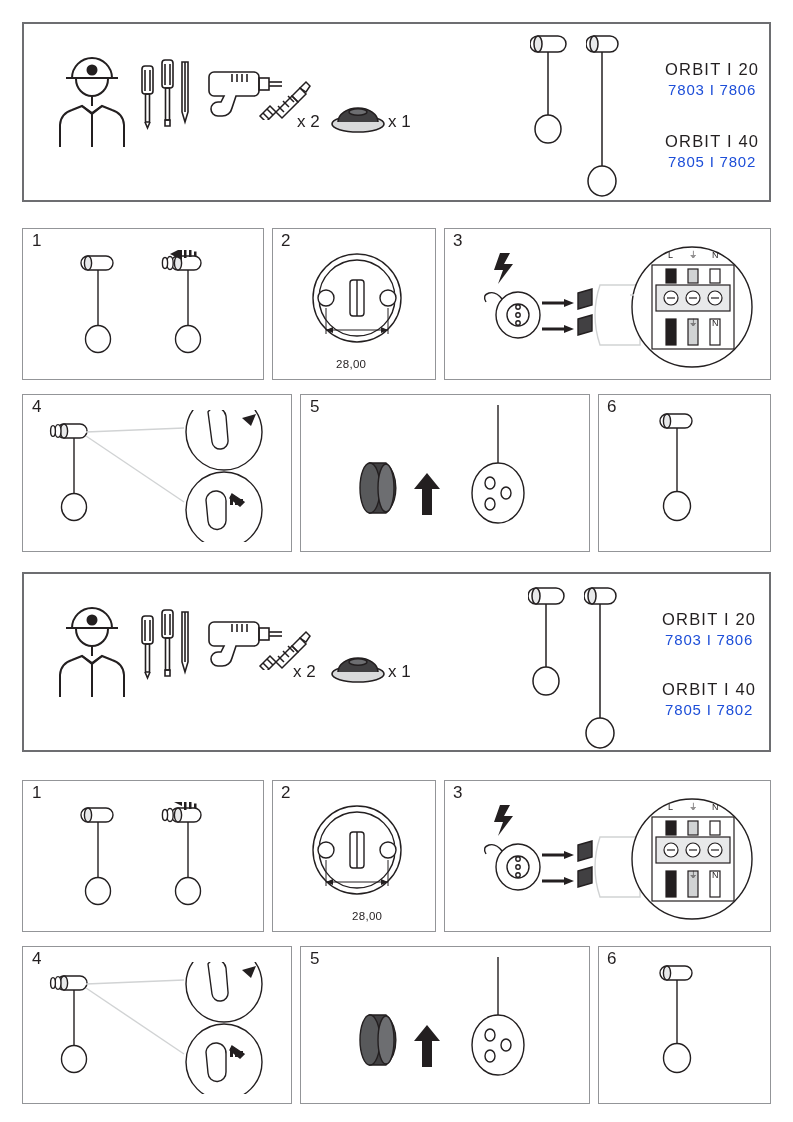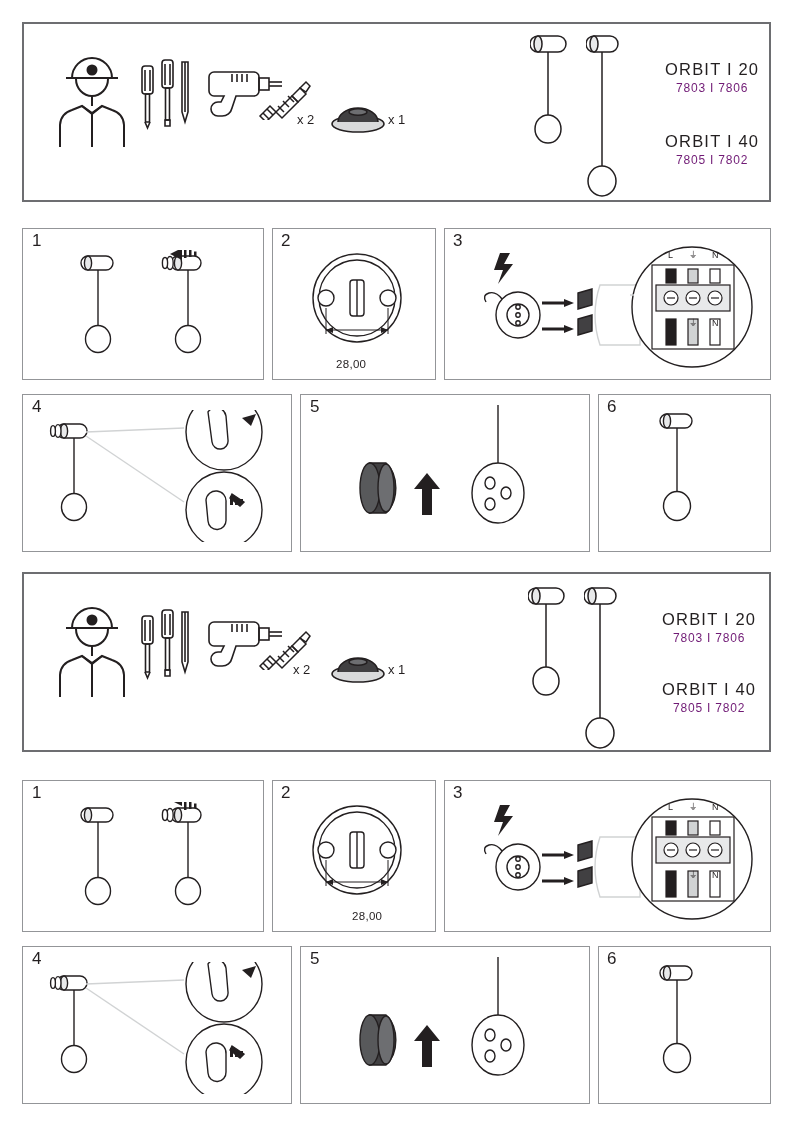--- a/index.html
+++ b/index.html
@@ -48,28 +48,28 @@
     text-align: center;
     line-height: 1.35;
   }
   .model-name {
     font-size: 16.5px;
     letter-spacing: 1.2px;
     color: #231f20;
     white-space: nowrap;
   }
   .model-code {
-    font-size: 12px;
+    font-size: 15px;
     letter-spacing: 0.8px;
-    color: #701a75;
+    color: #1d4ed8;
     white-space: nowrap;
   }
   .xlabel {
     position: absolute;
-    font-size: 13px;
+    font-size: 17px;
     color: #231f20;
   }
   .dimlabel {
     position: absolute;
     font-size: 11.5px;
     color: #231f20;
     letter-spacing: .3px;
   }
   .termlabel {
     position: absolute;

